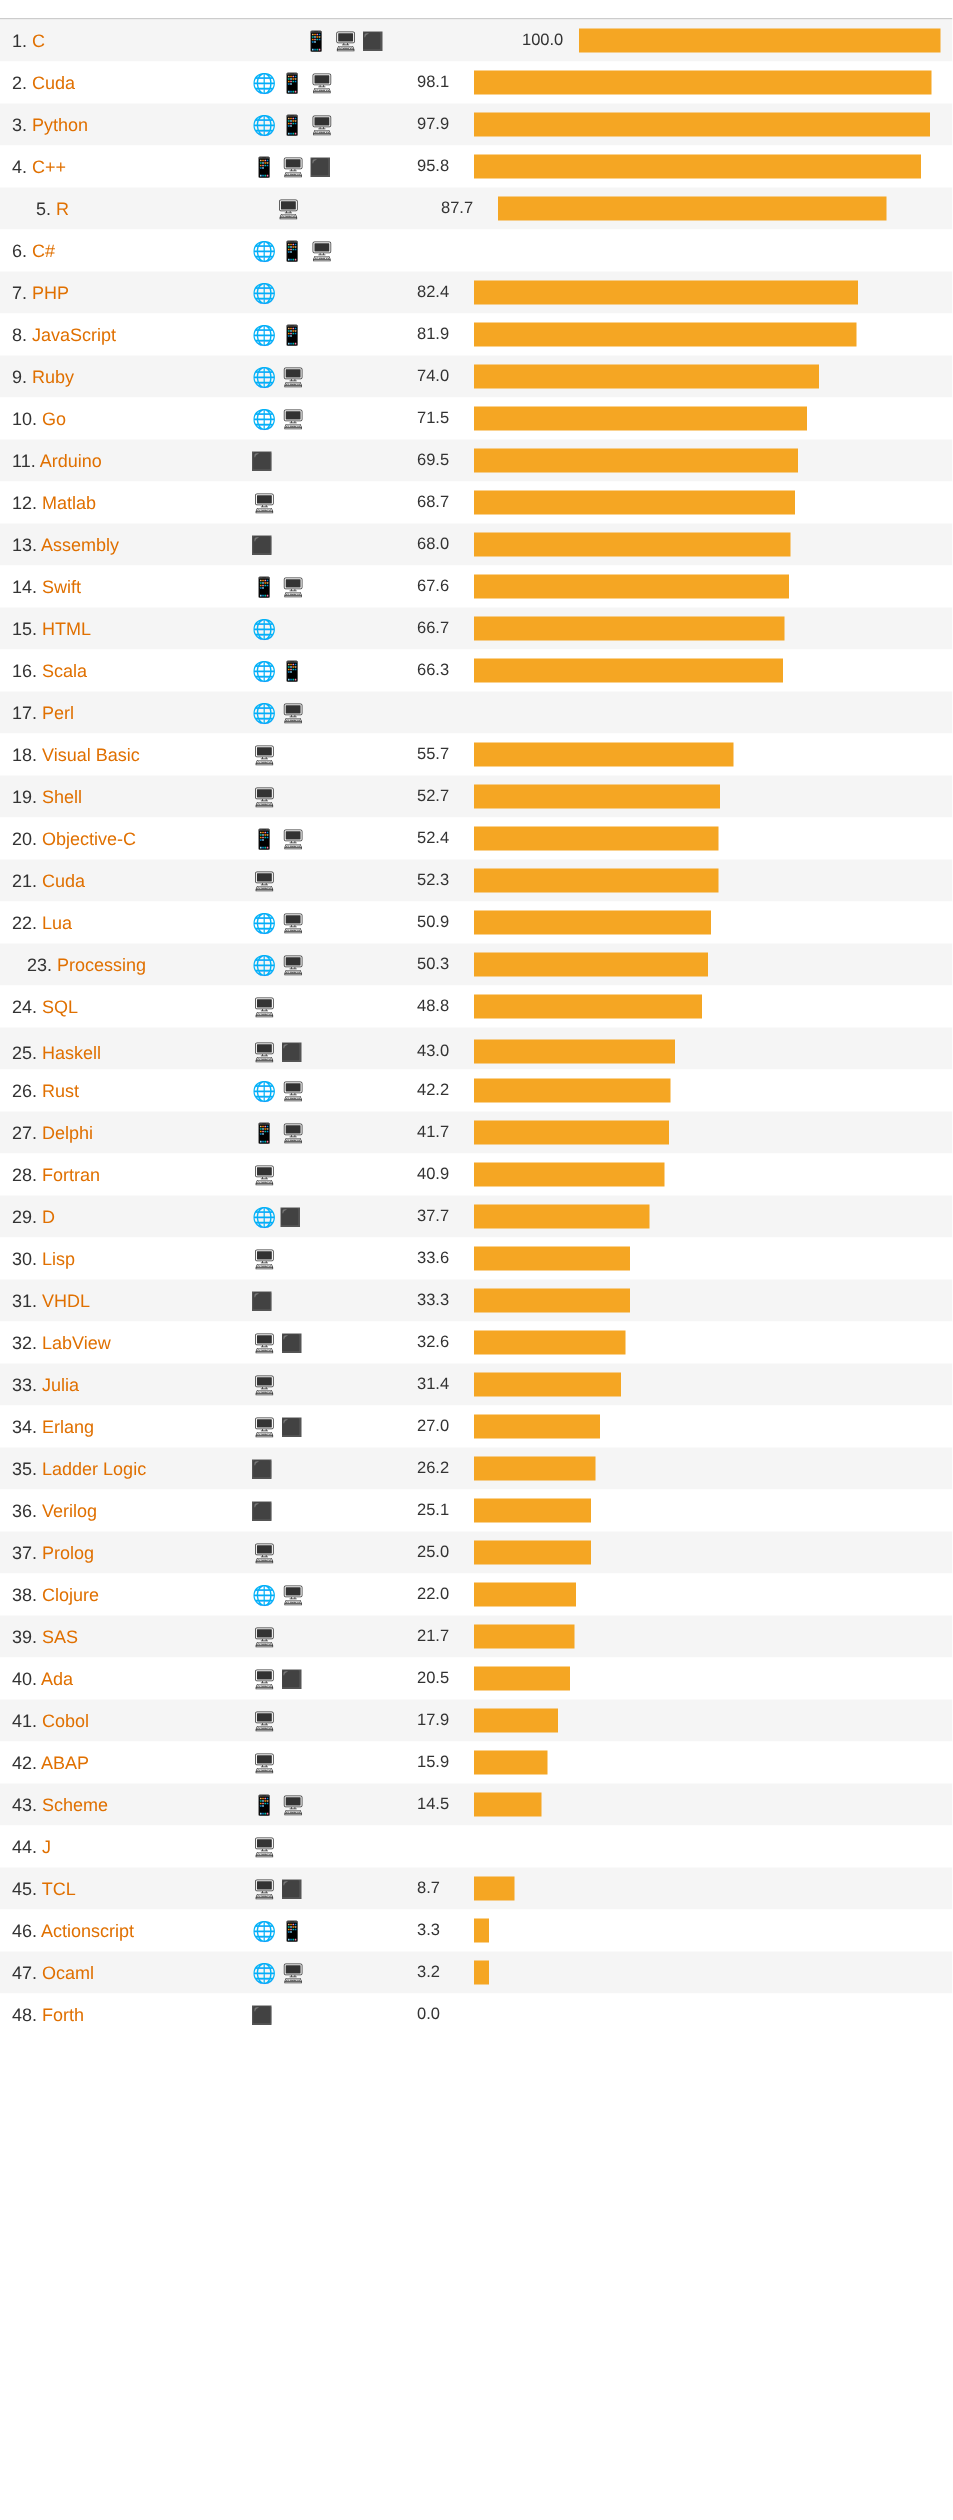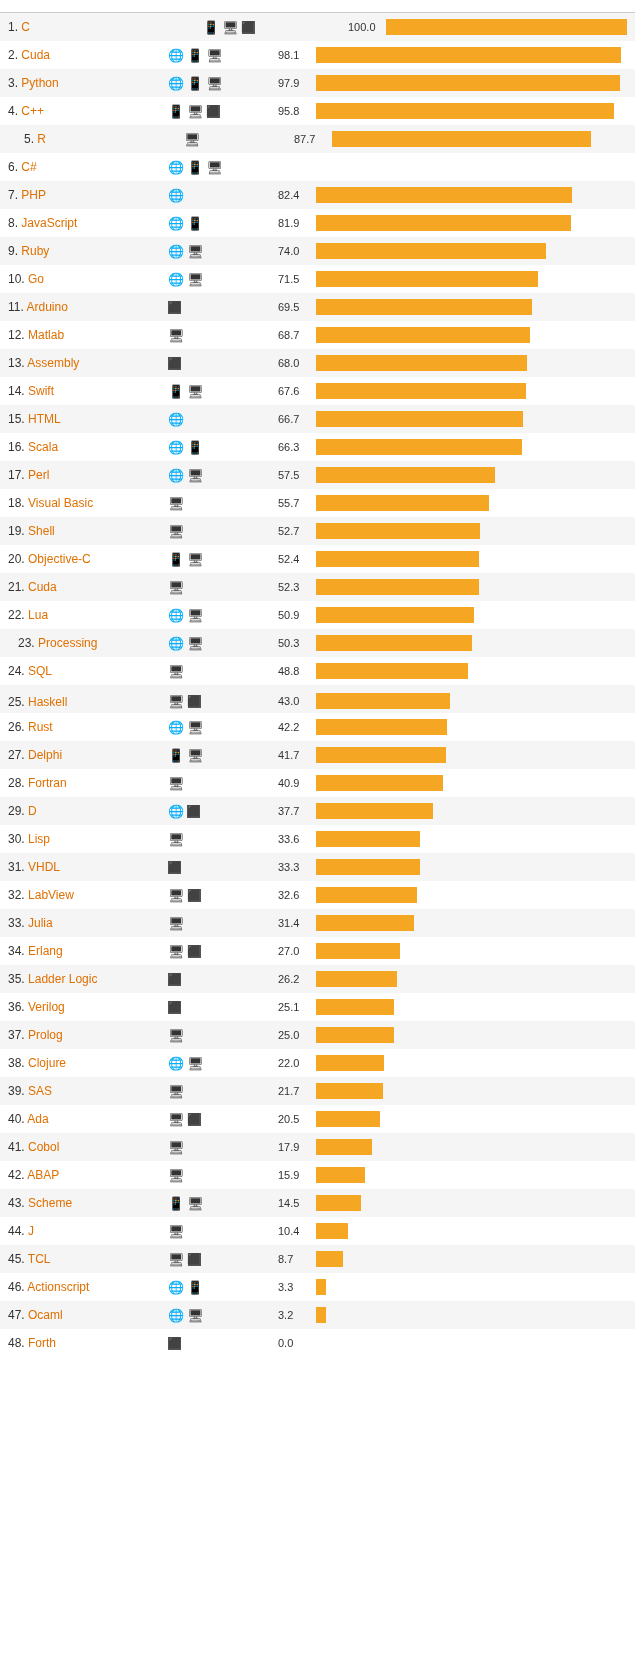--- a/index.html
+++ b/index.html
@@ -337,26 +337,20 @@
   </div>
       <div class="data-row" style="background: rgb(245, 245, 245);">
     <div class="cell-rank">
       <span style="color:#333;">17.</span>
       <a class="lang-link" href="#">Perl</a>
     </div>
     <div class="cell-types">
           <span class="icon" title="web">🌐</span>
           <span class="icon" title="desktop" style="font-size:13px;">🖥</span>
         </div>
-    <div class="cell-spectrum">
-      <span class="bar-value">57.5</span>
-      <div class="bar-container">
-        <span class="bar" style="width:57.49999999999999%;"></span>
-      </div>
-    </div>
   </div>
       <div class="data-row" style="background: rgb(255, 255, 255);">
     <div class="cell-rank">
       <span style="color:#333;">18.</span>
       <a class="lang-link" href="#">Visual Basic</a>
     </div>
     <div class="cell-types">
           <span class="icon" title="desktop" style="font-size:13px;">🖥</span>
         </div>
     <div class="cell-spectrum">
@@ -754,26 +748,20 @@
     </div>
   </div>
       <div class="data-row" style="background: rgb(255, 255, 255);">
     <div class="cell-rank">
       <span style="color:#333;">44.</span>
       <a class="lang-link" href="#">J</a>
     </div>
     <div class="cell-types">
           <span class="icon" title="desktop" style="font-size:13px;">🖥</span>
         </div>
-    <div class="cell-spectrum">
-      <span class="bar-value">10.4</span>
-      <div class="bar-container">
-        <span class="bar" style="width:10.4%;"></span>
-      </div>
-    </div>
   </div>
       <div class="data-row" style="background: rgb(245, 245, 245);">
     <div class="cell-rank">
       <span style="color:#333;">45.</span>
       <a class="lang-link" href="#">TCL</a>
     </div>
     <div class="cell-types">
           <span class="icon" title="desktop" style="font-size:13px;">🖥</span>
           <span class="icon" title="chip" style="font-size:11px; background:#555; color:#555; display:inline-block; width:13px; height:13px; vertical-align:middle;">⬛</span>
         </div>

